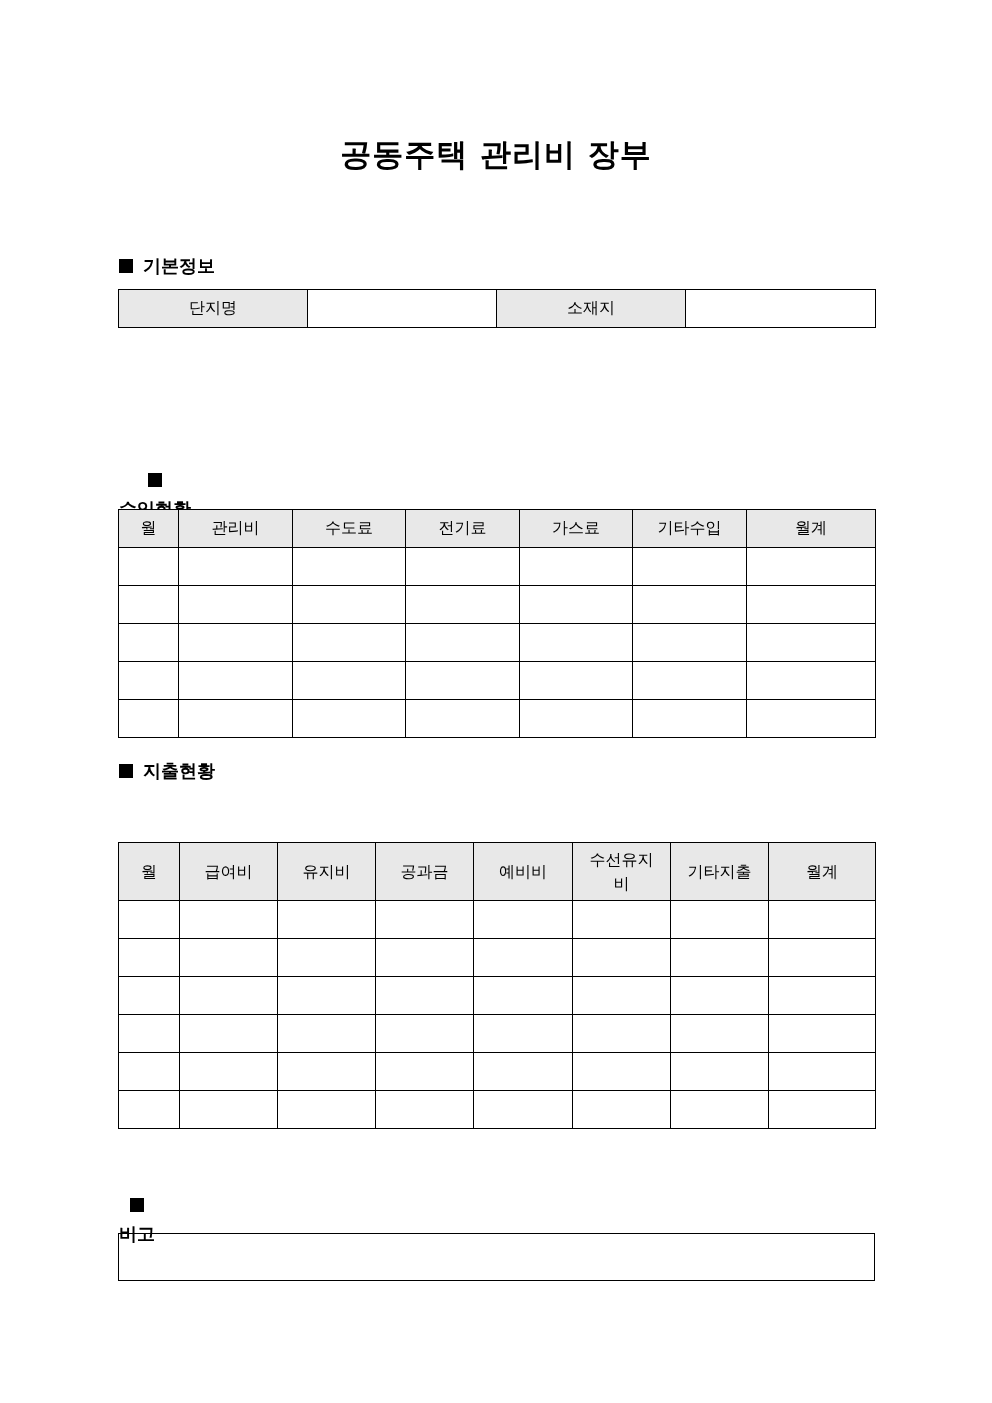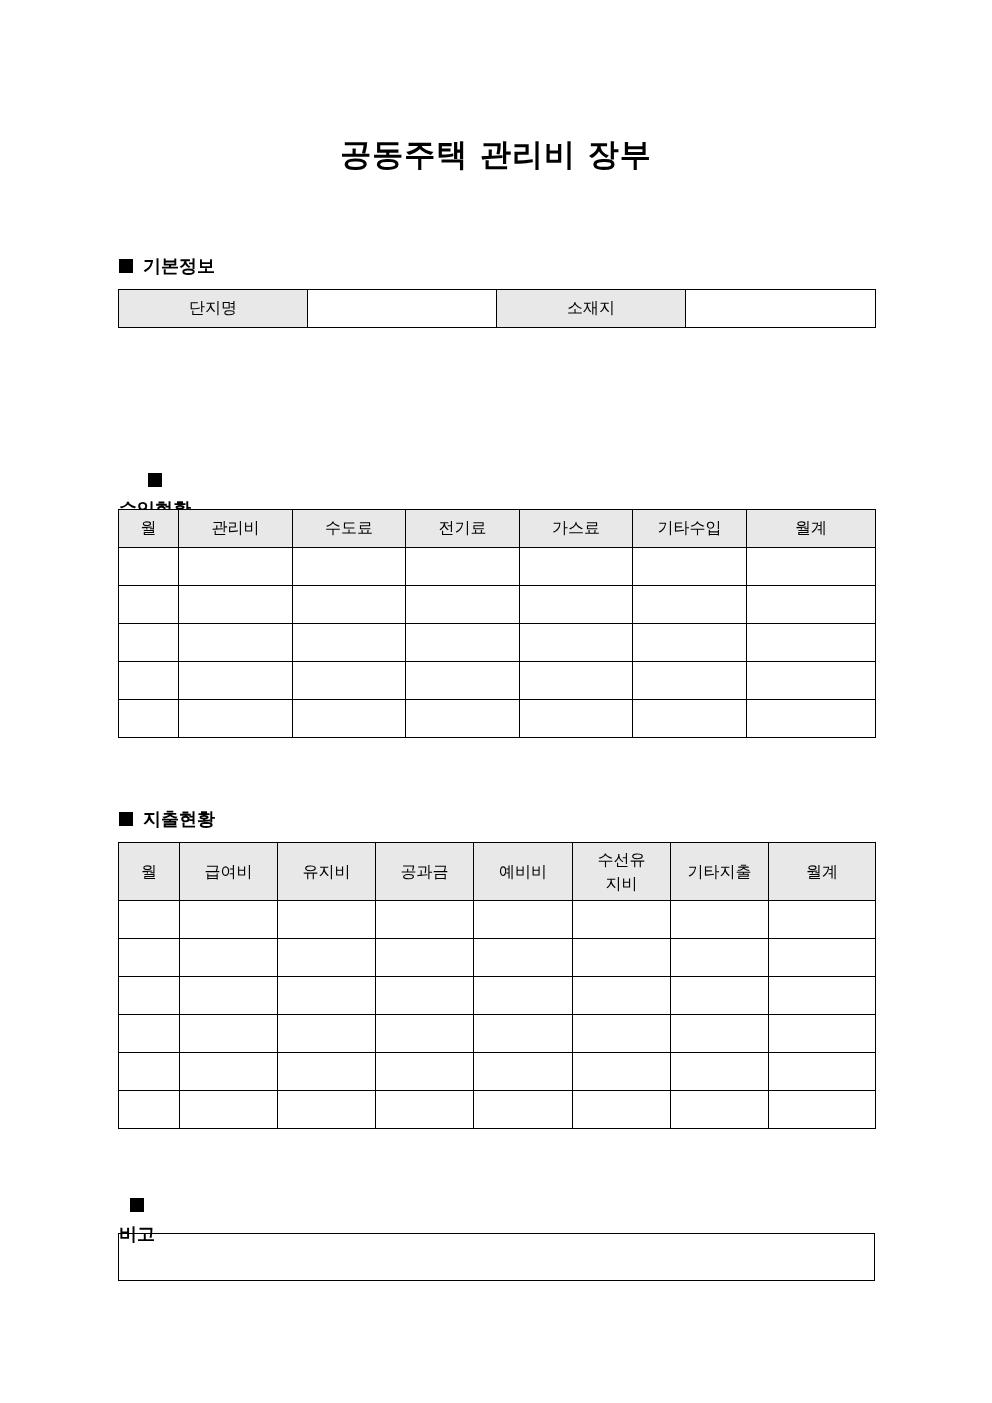--- a/index.html
+++ b/index.html
@@ -108,21 +108,21 @@
         <td></td>
         <td></td>
         <td></td>
         <td></td>
         <td></td>
         <td></td>
   </tr>
 </tbody>
   </table>
 
-<div class="section-heading" style="top:807px;">
+<div class="section-heading" style="top:759px;">
   <span class="square"></span>
   <span>지출현황</span>
 </div>
 <table class="expense" style="top:842px;">
   <colgroup>
     <col style="width:61px">
       <col style="width:98px">
       <col style="width:98px">
       <col style="width:98px">
       <col style="width:99px">
@@ -130,21 +130,21 @@
       <col style="width:98px">
       <col style="width:107px">
   </colgroup>
   <tbody>
       <tr>
     <th class="hdr">월</th>
     <th class="hdr">급여비</th>
     <th class="hdr">유지비</th>
     <th class="hdr">공과금</th>
     <th class="hdr">예비비</th>
-    <th class="hdr" style="padding:0 18px; word-break: break-all;">수선유지비</th>
+    <th class="hdr" style="padding:0 10px; word-break: break-all;">수선유지비</th>
     <th class="hdr">기타지출</th>
     <th class="hdr">월계</th>
   </tr>
   <tr>
     <td></td>
         <td></td>
         <td></td>
         <td></td>
         <td></td>
         <td></td>

